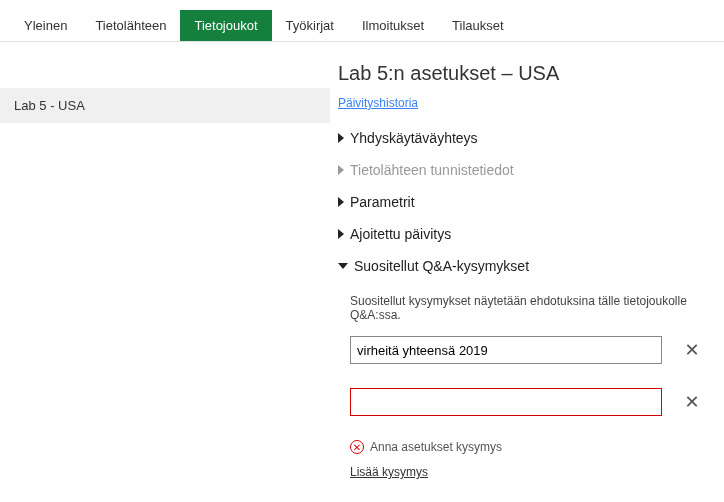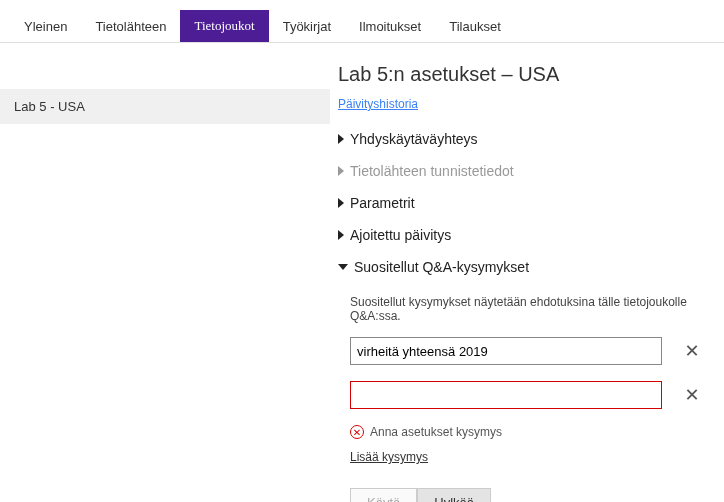--- a/index.html
+++ b/index.html
@@ -18,23 +18,22 @@
     padding: 10px 10px 0 10px;
     align-items: center;
   }
   .tab {
     padding: 8px 14px;
     cursor: pointer;
     color: #333;
     font-size: 13px;
   }
   .tab.active {
-    background: #4c1d95;
+    background: #15803d;
     color: #fff;
-    font-family: Liberation Serif, serif;
   }
   .content {
     display: flex;
     height: calc(100% - 40px);
   }
   .sidebar {
     width: 330px;
     padding-top: 46px;
   }
   .sidebar-item {
@@ -90,21 +89,21 @@
     padding: 4px 0 0 12px;
   }
   .qna-desc {
     font-size: 12px;
     color: #444;
     margin: 8px 0 14px 0;
   }
   .q-row {
     display: flex;
     align-items: center;
-    margin-bottom: 16px;
+    margin-bottom: 24px;
     gap: 12px;
   }
   .q-input {
     flex: 1;
     height: 28px;
     padding: 4px 6px;
     font-size: 13px;
     font-family: inherit;
     border: 1px solid #888;
     outline: none;

